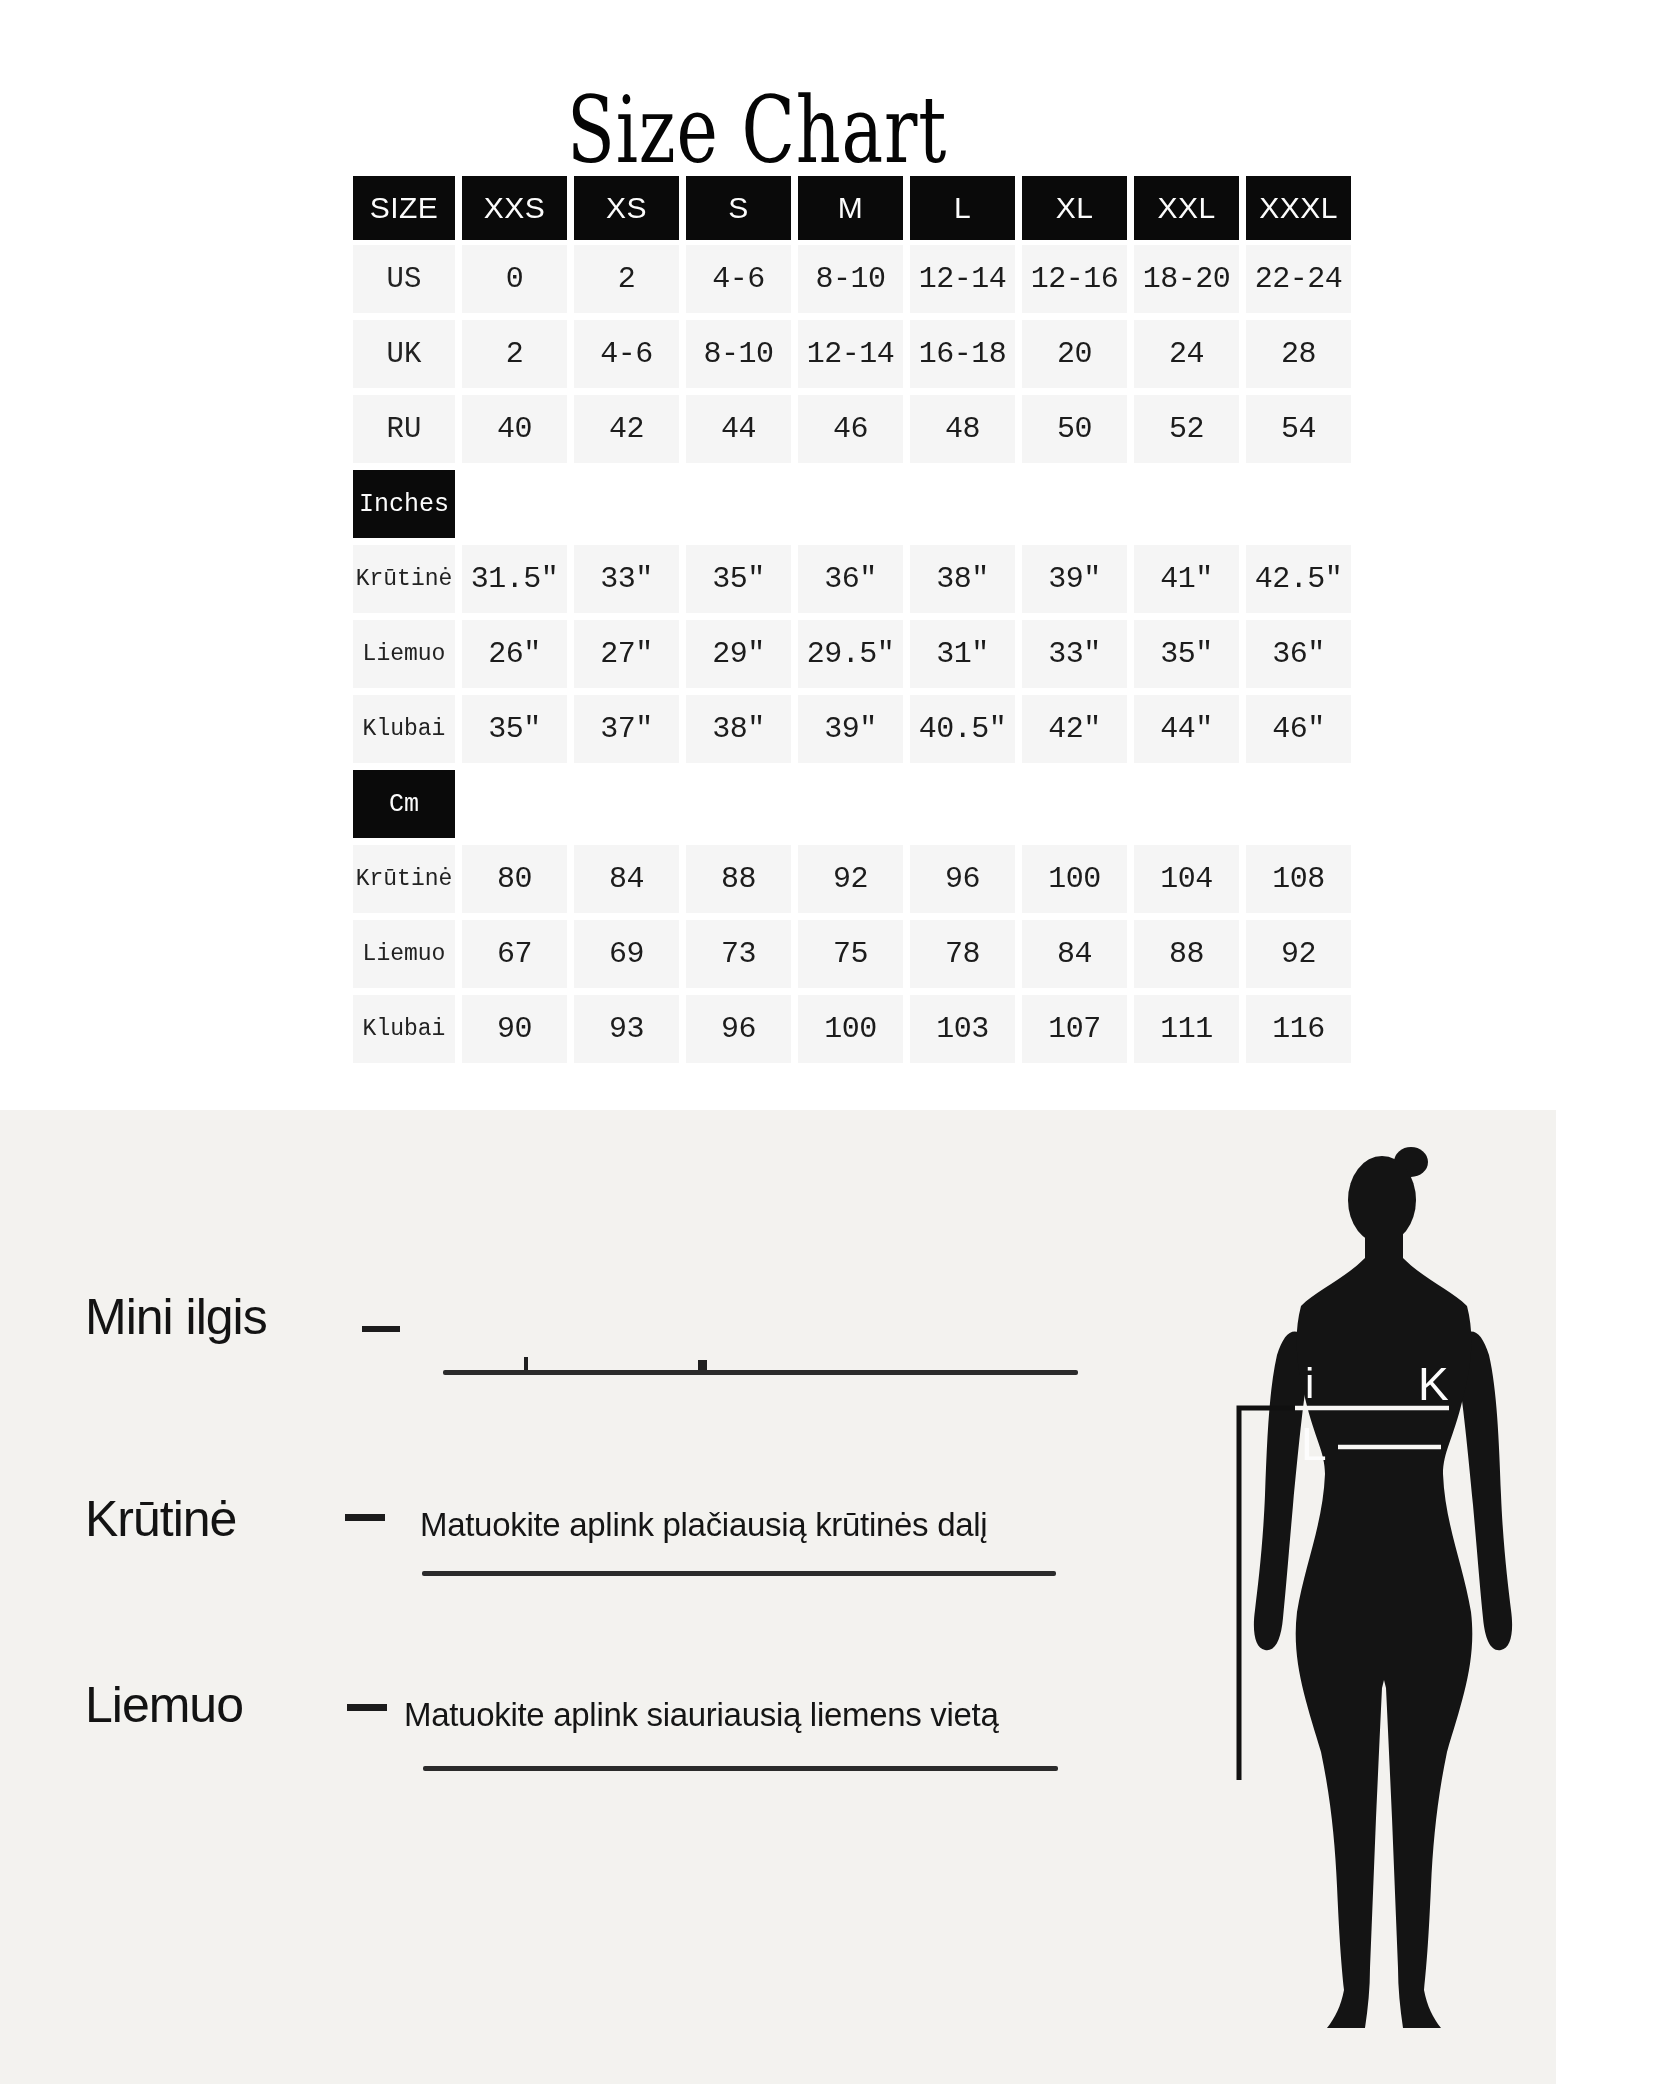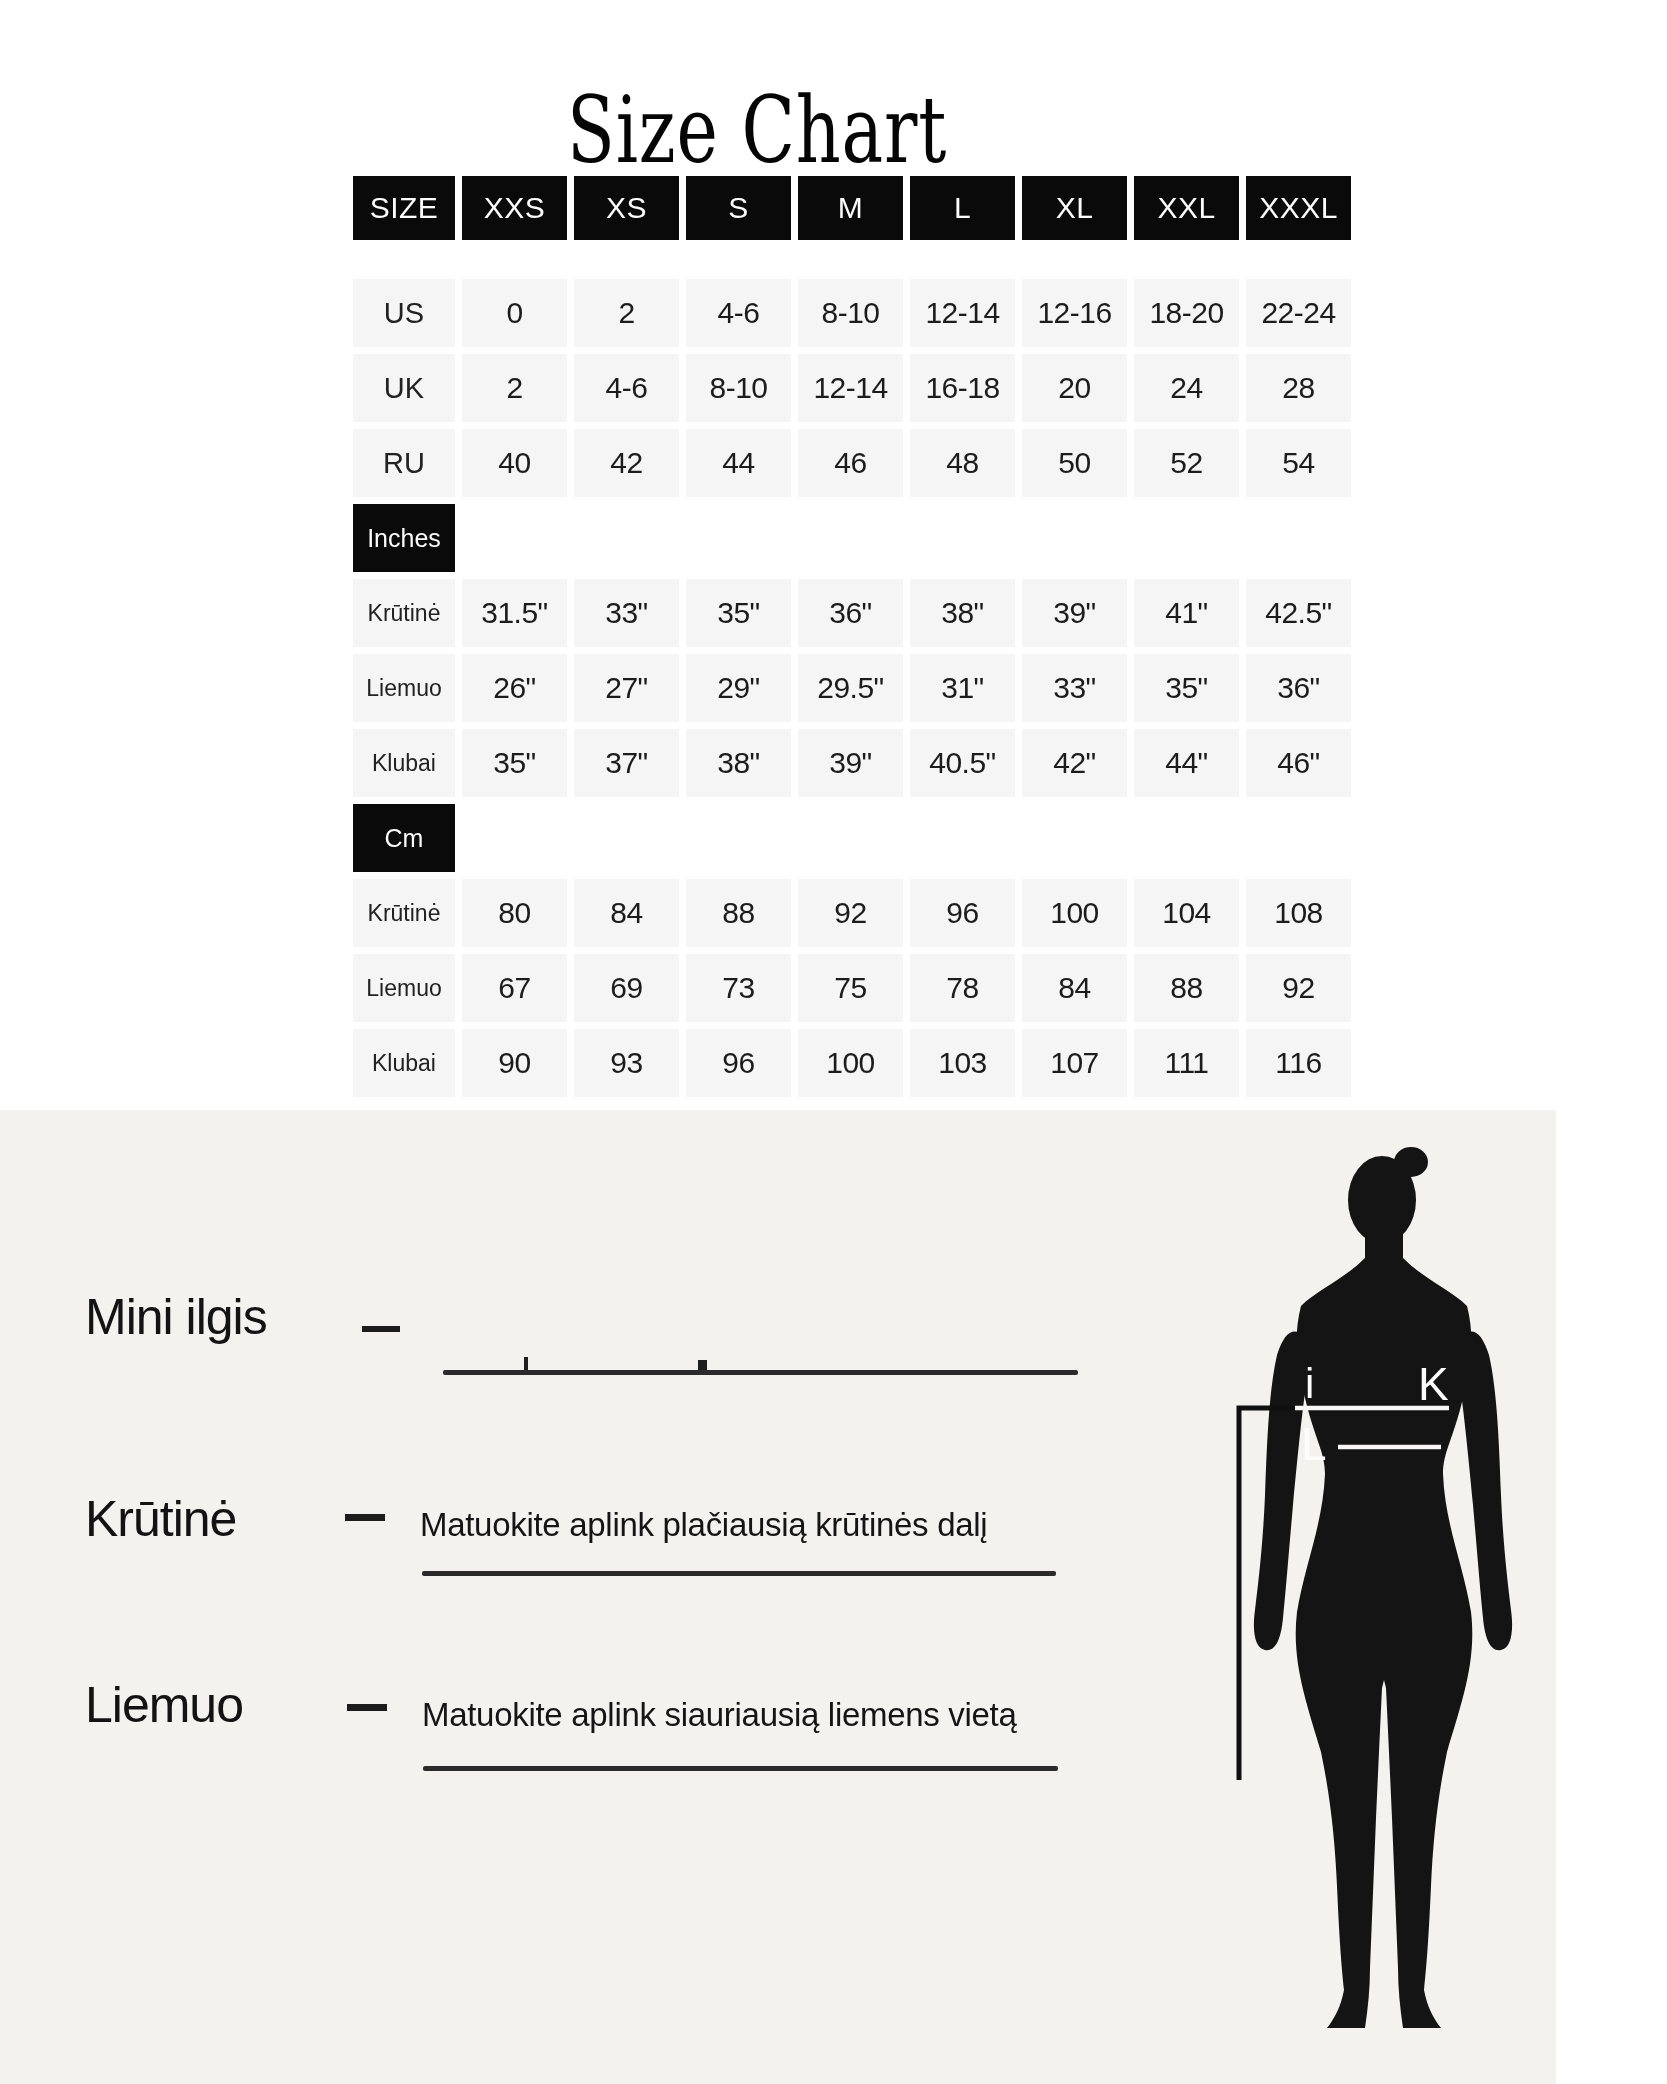--- a/index.html
+++ b/index.html
@@ -9,21 +9,21 @@
   }
   
   .title{
     position:absolute;top:18px;left:0;width:1667px;text-align:center;
     font-family:"DejaVu Serif",serif;font-weight:400;font-size:92px;line-height:1.1;
     color:#050505;transform:scaleX(0.76);transform-origin:515px center;letter-spacing:1px;
   }
   
   .tbl{position:absolute;left:333px;display:grid;grid-template-columns:102px repeat(8,105px);gap:7px;padding-left:20px;}
   .tbl-head{top:176px;grid-template-rows:64px;}
-  .tbl-body{top:279px;grid-template-rows:repeat(11,68px);}
+  .tbl-body{top:245px;grid-template-rows:repeat(11,68px);font-family:Liberation Mono, monospace;}
   .cell{display:flex;align-items:center;justify-content:center;white-space:nowrap;}
   .hdr{background:#0a0a0a;color:#fcfcfc;font-size:30px;letter-spacing:0.5px;}
   .sec{background:#0a0a0a;color:#fcfcfc;font-size:25px;text-align:right;}
   .lbl{background:#f5f5f5;font-size:29px;color:#222;}
   .lbl-sm{background:#f5f5f5;font-size:23px;color:#222;}
   .val{background:#f5f5f5;font-size:30px;font-weight:300;color:#1c1c1c;letter-spacing:-0.5px;}
   .blank{background:transparent;}
   
   .guide{position:absolute;left:0;top:1110px;width:1556px;height:974px;background:#f3f2ef;}
   .term{position:absolute;font-size:50px;color:#131313;line-height:1;letter-spacing:-1px;}
@@ -171,21 +171,21 @@
   <div class="artifact" style="left:698px;top:250px;width:9px;height:10px;"></div>
   <div class="uline" style="left:443px;top:260px;width:635px;"></div>
 
   <div class="term" style="left:85px;top:384px;">Krūtinė</div>
   <div class="dash" style="left:345px;top:404px;width:40px;height:7px;"></div>
   <div class="desc" style="left:420px;top:398px;">Matuokite aplink plačiausią krūtinės dalį</div>
   <div class="uline" style="left:422px;top:461px;width:634px;"></div>
 
   <div class="term" style="left:85px;top:570px;">Liemuo</div>
   <div class="dash" style="left:347px;top:594px;width:40px;height:7px;"></div>
-  <div class="desc" style="left:422px;top:588px;">Matuokite aplink siauriausią liemens vietą</div>
+  <div class="desc" style="left:404px;top:588px;">Matuokite aplink siauriausią liemens vietą</div>
   <div class="uline" style="left:423px;top:656px;width:635px;"></div>
 
   <svg class="fig" viewBox="0 0 320 900">
     <g fill="#141414">
 
       <ellipse cx="186" cy="22" rx="17" ry="15"></ellipse>
 
       <ellipse cx="157" cy="60" rx="34" ry="44"></ellipse>
 
       <rect x="140" y="88" width="38" height="44"></rect>

